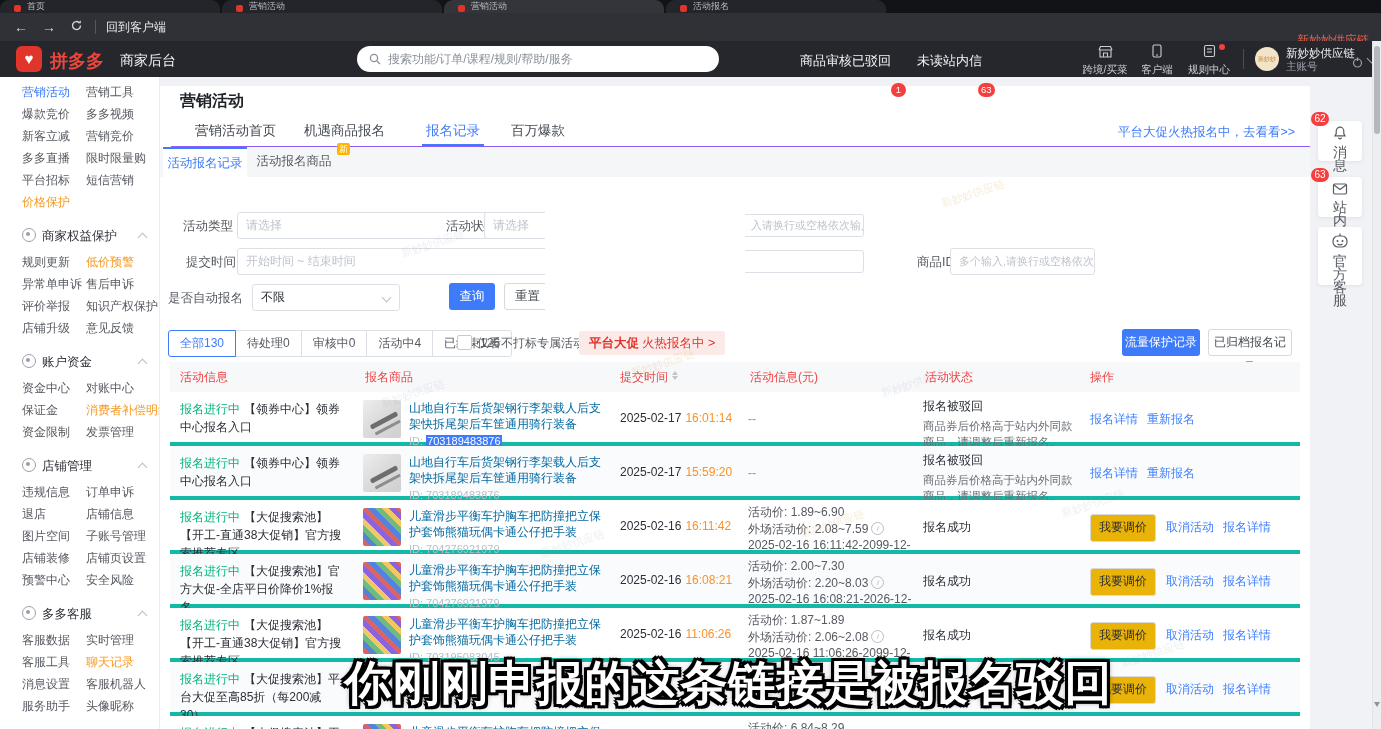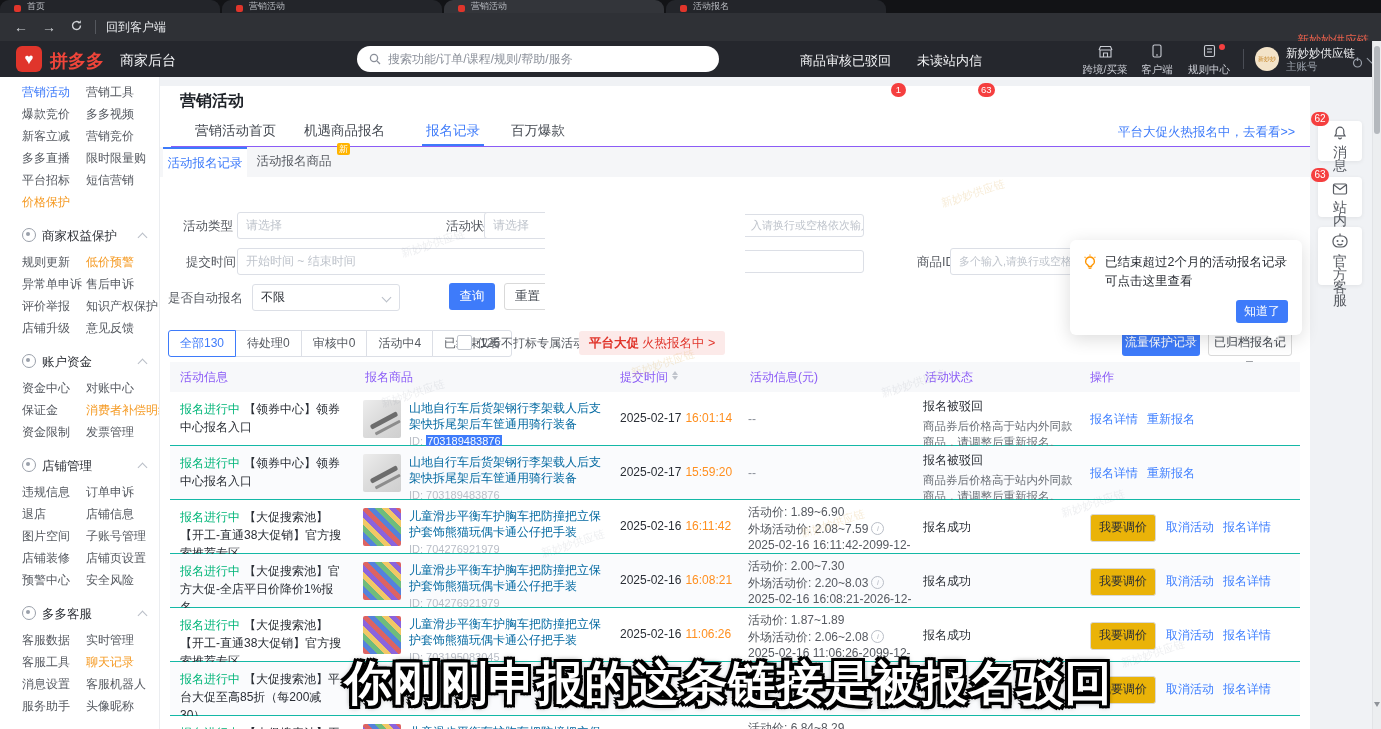--- a/index.html
+++ b/index.html
@@ -88,27 +88,27 @@
   .chip:last-child{border-radius:0 3px 3px 0;}
   .chip.on{border-color:#3e7bfa;color:#3e7bfa;position:relative;z-index:2;}
   .ckbox{position:absolute;left:297px;top:249px;width:13px;height:13px;border:1px solid #c6cad1;
     border-radius:2px;background:#fff;cursor:pointer;}
   .cklabel{position:absolute;left:317px;top:249px;font-size:12px;color:#565a61;}
   .promotag{position:absolute;left:419px;top:245px;height:24px;line-height:24px;background:#fceae9;
     border-radius:3px;padding:0 10px;font-size:12.5px;color:#e0342a;cursor:pointer;white-space:nowrap;}
   .promotag b{font-weight:bold;margin-right:3px;}
   
   .thead{position:absolute;left:10px;top:276px;width:1130px;height:30px;background:#f7f8fa;}
-  .th{position:absolute;top:0;height:30px;line-height:30px;font-size:12px;color:#8b5cf6;padding-left:10px;
+  .th{position:absolute;top:0;height:30px;line-height:30px;font-size:12px;color:#ef4444;padding-left:10px;
     box-sizing:border-box;white-space:nowrap;}
   .sorti{display:inline-block;margin-left:4px;vertical-align:1px;}
   .sorti i{display:block;width:0;height:0;border-left:3.5px solid transparent;border-right:3.5px solid transparent;}
   .sorti .up{border-bottom:4px solid #c0c4cc;margin-bottom:1.5px;}
   .sorti .dn{border-top:4px solid #c0c4cc;}
-  .trow{position:absolute;left:10px;width:1130px;height:54px;border-bottom:1px solid #14b8a6;box-sizing:border-box;}
+  .trow{position:absolute;left:10px;width:1130px;height:54px;border-bottom:4px solid #14b8a6;box-sizing:border-box;}
   .trow.alt{background:#fafbfd;}
   .c{position:absolute;top:0;height:54px;box-sizing:border-box;overflow:hidden;}
   .c1{left:0;width:185px;padding:8px 10px 0 10px;font-size:12px;line-height:18px;color:#2a2e35;}
   .c2{left:185px;width:255px;padding:8px 8px 0 8px;display:flex;}
   .c3{left:440px;width:130px;padding:19px 0 0 10px;font-size:12px;}
   .c4{left:570px;width:175px;padding:4px 0 0 8px;font-size:12px;color:#565a61;line-height:16.5px;}
   .c4.mid{padding-top:19px;color:#8a9099;}
   .c5{left:745px;width:165px;padding:6px 6px 0 8px;font-size:12px;color:#2a2e35;}
   .c5.mid{padding-top:19px;}
   .c6{left:910px;width:220px;padding:19px 0 0 10px;font-size:12px;}
@@ -517,33 +517,20 @@
     <span class="wm" style="left:220px;top:300px;">新妙妙供应链</span>
     <span class="wm gold" style="left:470px;top:270px;">新妙妙供应链</span>
     <span class="wm" style="left:720px;top:290px;">新妙妙供应链</span>
     <span class="wm" style="left:380px;top:450px;">新妙妙供应链</span>
     <span class="wm gold" style="left:640px;top:430px;">新妙妙供应链</span>
     <span class="wm" style="left:900px;top:410px;">新妙妙供应链</span>
     <span class="wm" style="left:300px;top:590px;">新妙妙供应链</span>
     <span class="wm" style="left:960px;top:560px;">新妙妙供应链</span>
   </div>
 
-  <div class="tip">
-    <div class="tiprow">
-      <svg width="16" height="17" viewBox="0 0 16 17" style="flex:0 0 auto;margin-top:1px;">
-        <path d="M8 3a4.3 4.3 0 0 0-2.4 7.9c.5.35.9 1 .9 1.6h3c0-.6.4-1.25.9-1.6A4.3 4.3 0 0 0 8 3z" fill="none" stroke="#ff9500" stroke-width="1.3"></path>
-        <line x1="6.6" y1="14.2" x2="9.4" y2="14.2" stroke="#ff9500" stroke-width="1.3"></line>
-        <line x1="8" y1="0.6" x2="8" y2="1.8" stroke="#ff9500" stroke-width="1.1"></line>
-        <line x1="2.6" y1="2.8" x2="3.5" y2="3.7" stroke="#ff9500" stroke-width="1.1"></line>
-        <line x1="13.4" y1="2.8" x2="12.5" y2="3.7" stroke="#ff9500" stroke-width="1.1"></line>
-      </svg>
-      <div class="tiptext">已结束超过2个月的活动报名记录可点击这里查看</div>
-    </div>
-    <span class="tipbtn">知道了</span>
-  </div>
 
   <span class="dockbadge" style="left:1311px;top:112px;">62</span>
   <div class="dockcard" style="top:121px;height:40px;">
     <svg width="16" height="16" viewBox="0 0 16 16" style="margin-top:4px;">
       <path d="M8 2.2a3.8 3.8 0 0 0-3.8 3.8v2.8L3 10.8h10L11.8 8.8V6A3.8 3.8 0 0 0 8 2.2z" fill="none" stroke="#565a61" stroke-width="1.2"></path>
       <path d="M6.6 12.4a1.4 1.4 0 0 0 2.8 0" fill="none" stroke="#565a61" stroke-width="1.2"></path>
     </svg>
     <span class="docklabel">消息</span>
   </div>
   <span class="dockbadge" style="left:1311px;top:168px;">63</span>

